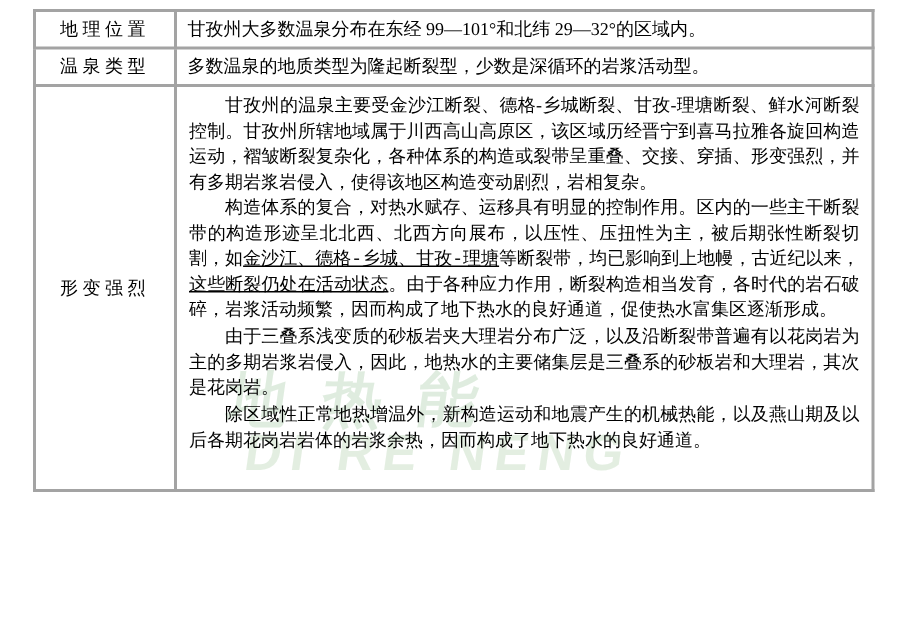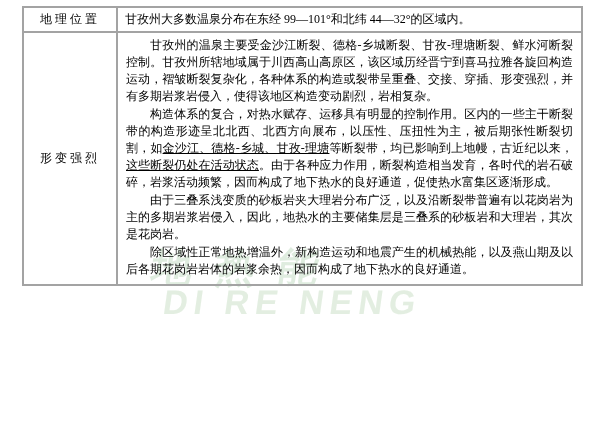--- a/index.html
+++ b/index.html
@@ -47,31 +47,32 @@
     padding: 3px 2px;
     letter-spacing: 3px;
     font-size: 11.5px;
   }
   td.value {
     padding: 3px 7px;
     text-align: justify;
     text-justify: inter-ideograph;
   }
   td.value.mech {
-    padding: 4px 8px 6px 8px;
+    padding: 4px 8px 22px 8px;
   }
   .para {
     margin: 0;
     text-indent: 2em;
     text-align: justify;
     text-justify: inter-ideograph;
     line-height: 1.42;
   }
   .para + .para {
     margin-top: 1px;
+    font-family: Liberation Mono, monospace;
   }
   .u {
     text-decoration: underline;
   }
   
   .watermark {
     position: absolute;
     left: 150px;
     top: 248px;
     font-family: "Liberation Sans", sans-serif;
@@ -106,21 +107,27 @@
     <span class="l2">DI RE NENG</span>
   </div>
 
   <div class="content-layer">
 
     <table class="main">
       <tbody>
         <tr>
           <td class="label">地理位置</td>
           <td class="value">
-            <p class="para" style="text-indent:0">甘孜州大多数温泉分布在东经 99—101°和北纬 44—32°的区域内。</p>
+            <p class="para" style="text-indent:0">甘孜州大多数温泉分布在东经 99—101°和北纬 29—32°的区域内。</p>
+          </td>
+        </tr>
+        <tr>
+          <td class="label">温泉类型</td>
+          <td class="value">
+            <p class="para" style="text-indent:0">多数温泉的地质类型为隆起断裂型，少数是深循环的岩浆活动型。</p>
           </td>
         </tr>
         <tr>
           <td class="label">形变强烈</td>
           <td class="value mech">
             <p class="para">甘孜州的温泉主要受金沙江断裂、德格-乡城断裂、甘孜-理塘断裂、鲜水河断裂控制。甘孜州所辖地域属于川西高山高原区，该区域历经晋宁到喜马拉雅各旋回构造运动，褶皱断裂复杂化，各种体系的构造或裂带呈重叠、交接、穿插、形变强烈，并有多期岩浆岩侵入，使得该地区构造变动剧烈，岩相复杂。</p>
             <p class="para">构造体系的复合，对热水赋存、运移具有明显的控制作用。区内的一些主干断裂带的构造形迹呈北北西、北西方向展布，以压性、压扭性为主，被后期张性断裂切割，如<span class="u">金沙江、德格-乡城、甘孜-理塘</span>等断裂带，均已影响到上地幔，古近纪以来，<span class="u">这些断裂仍处在活动状态</span>。由于各种应力作用，断裂构造相当发育，各时代的岩石破碎，岩浆活动频繁，因而构成了地下热水的良好通道，促使热水富集区逐渐形成。</p>
             <p class="para">由于三叠系浅变质的砂板岩夹大理岩分布广泛，以及沿断裂带普遍有以花岗岩为主的多期岩浆岩侵入，因此，地热水的主要储集层是三叠系的砂板岩和大理岩，其次是花岗岩。</p>
             <p class="para">除区域性正常地热增温外，新构造运动和地震产生的机械热能，以及燕山期及以后各期花岗岩岩体的岩浆余热，因而构成了地下热水的良好通道。</p>
           </td>

